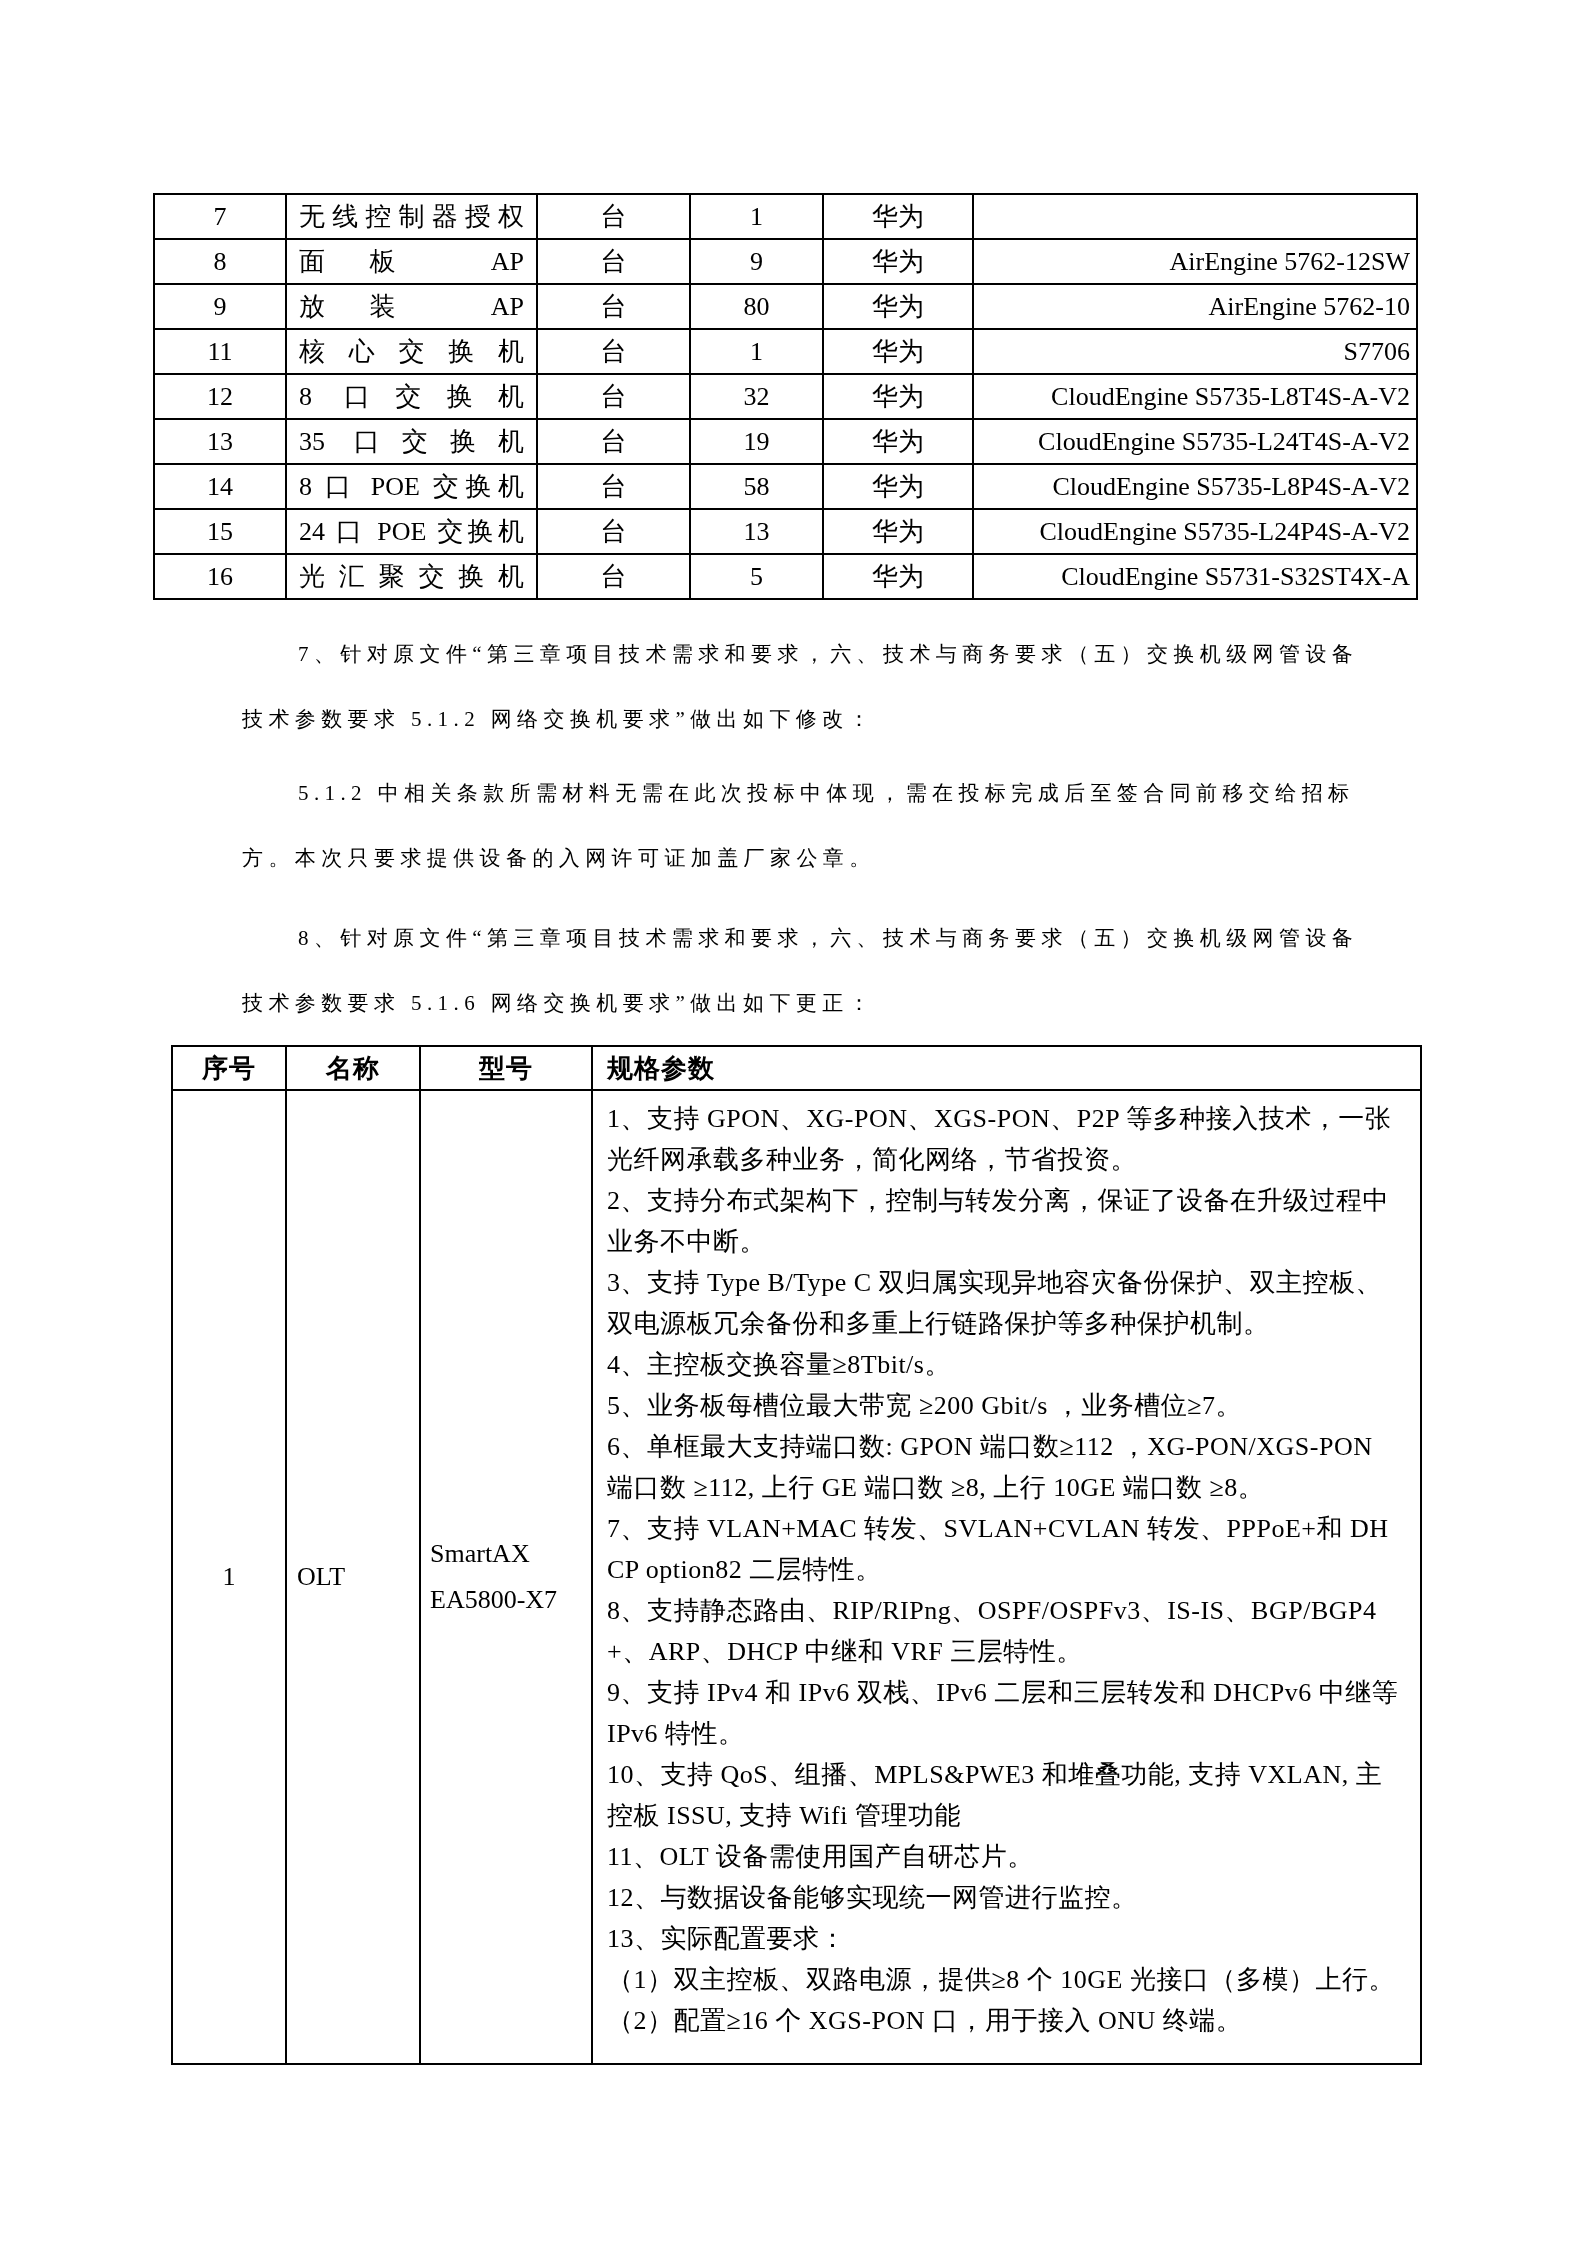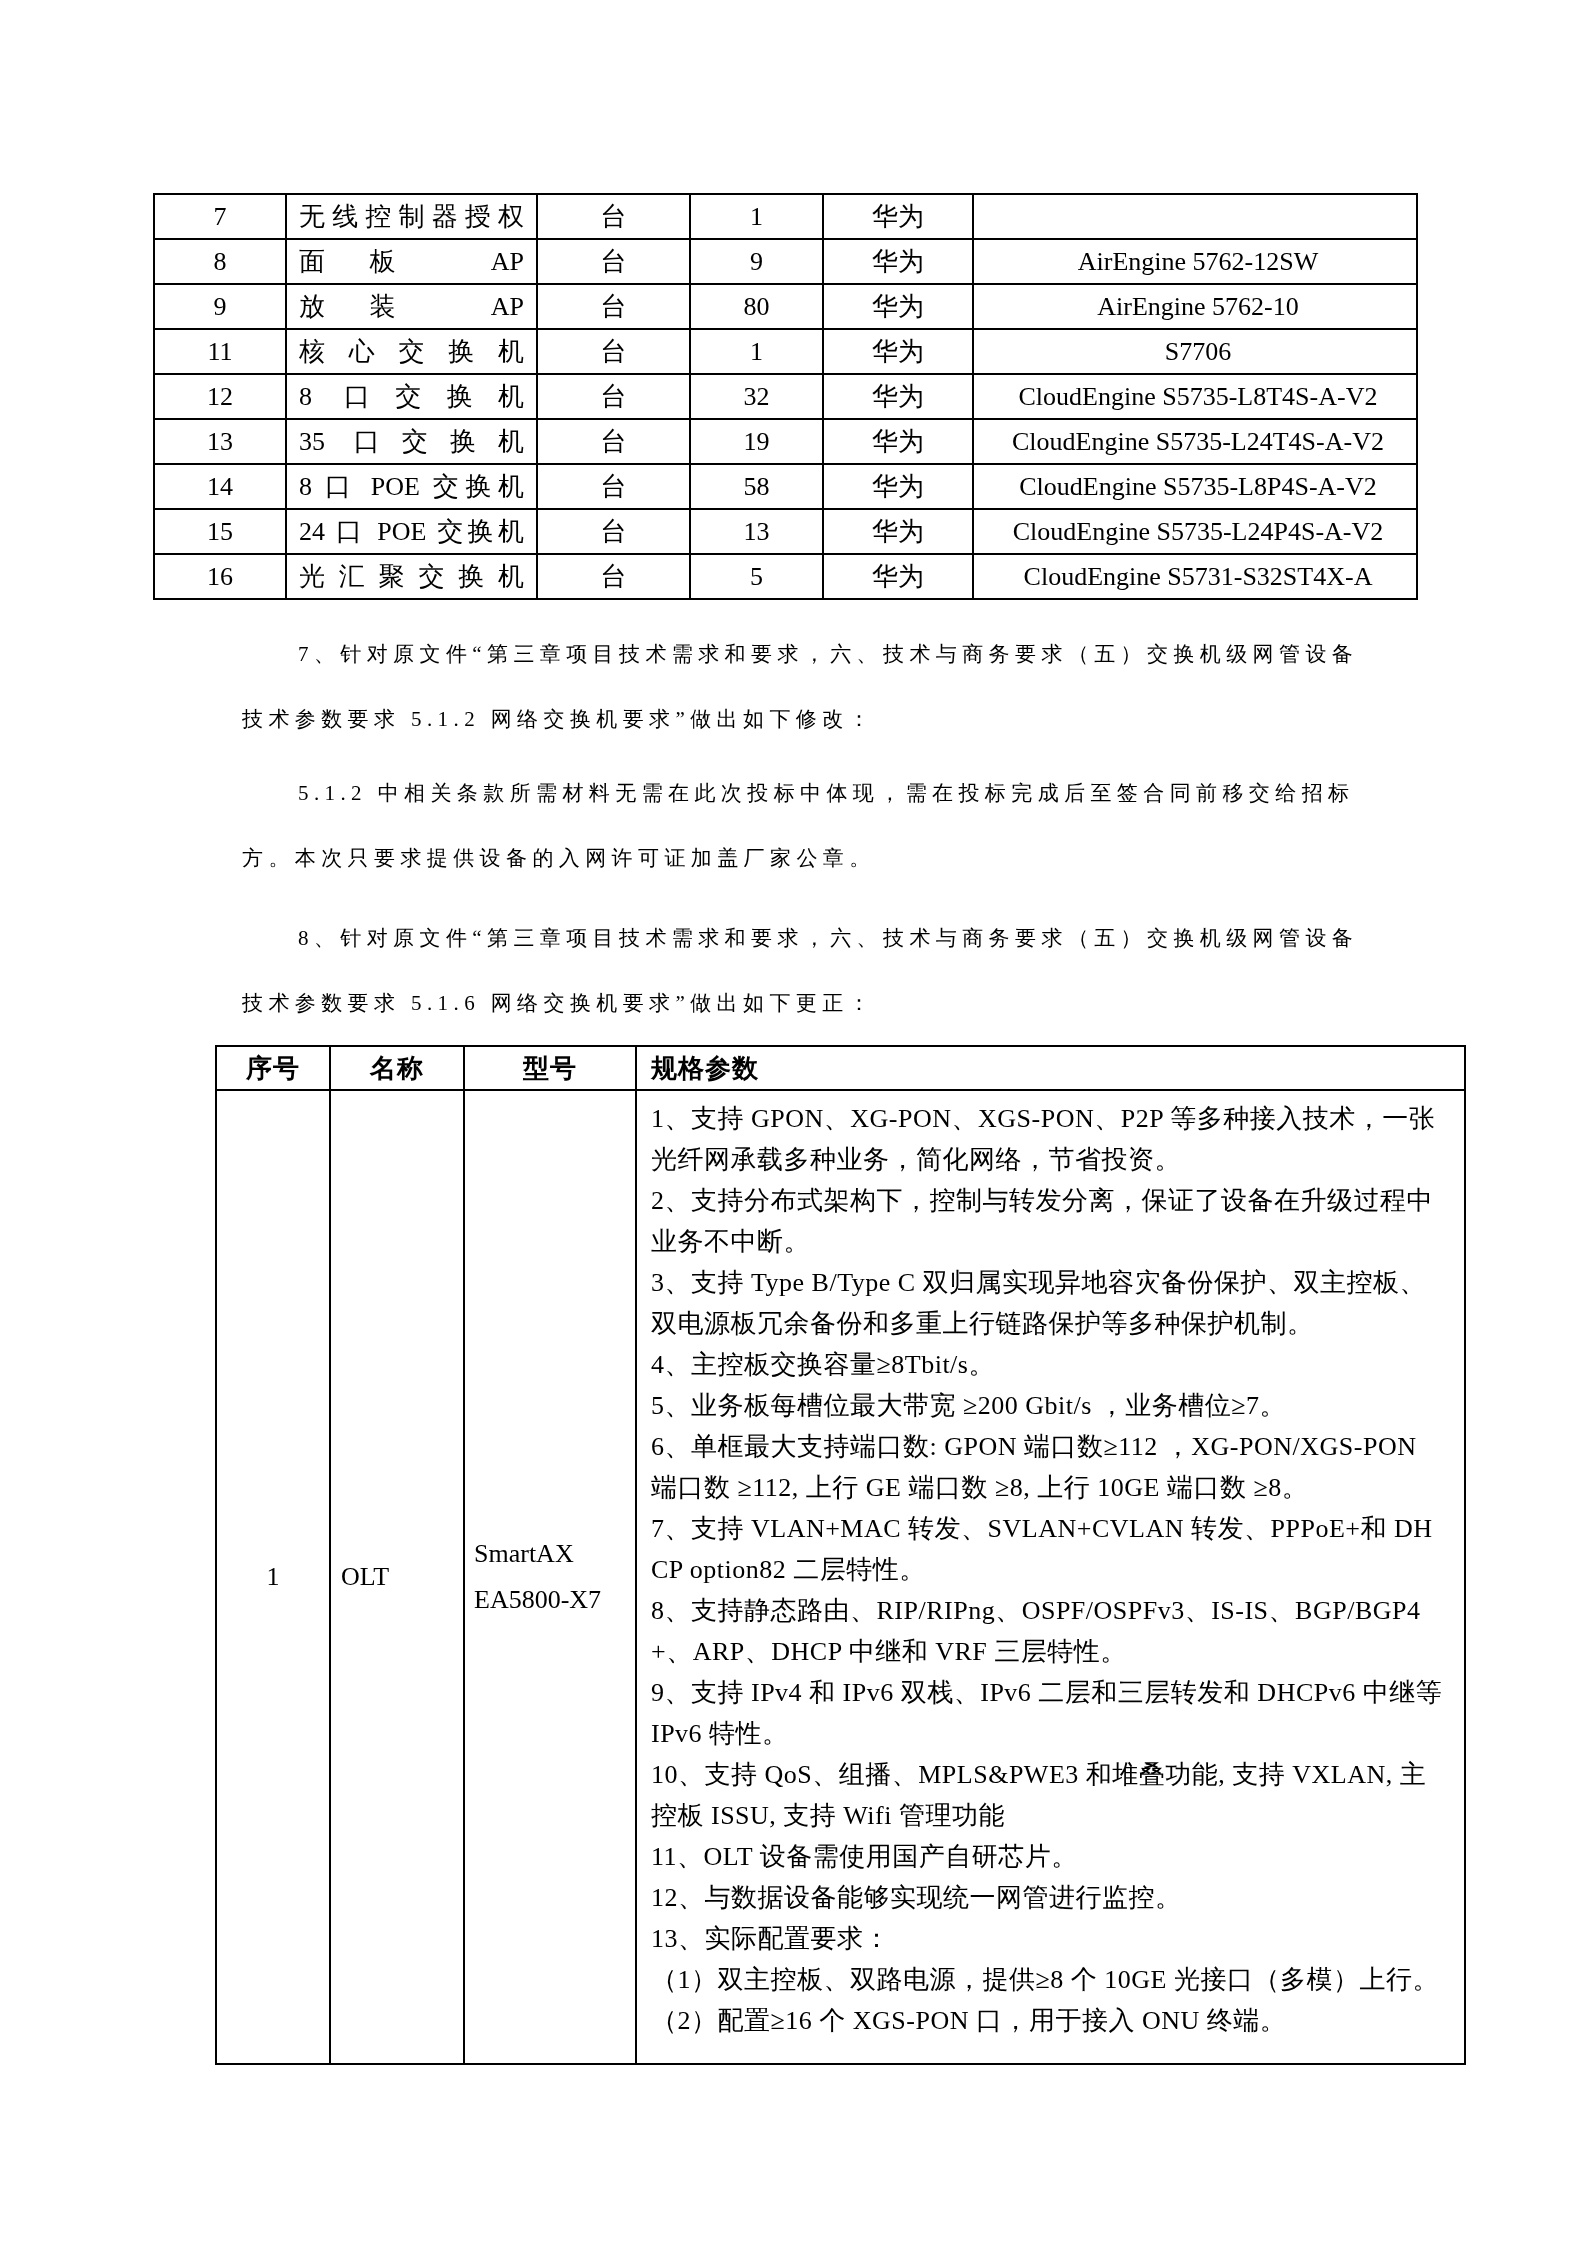--- a/index.html
+++ b/index.html
@@ -12,31 +12,31 @@
   table{border-collapse:collapse;table-layout:fixed;}
   .t1{position:absolute;left:153px;top:193px;width:1263px;}
   .t1 td{
     border:2px solid #000;height:43px;vertical-align:middle;
     font-size:26px;padding:0;overflow:hidden;white-space:nowrap;
   }
   .t1 .c-no,.t1 .c-unit,.t1 .c-qty,.t1 .c-brand{text-align:center;}
   .t1 .c-name{
     text-align:justify;text-align-last:justify;padding:0 12px;
   }
-  .t1 .c-model{text-align:center;padding:0 6px 0 12px;}
+  .t1 .c-model{text-align:right;padding:0 6px 0 12px;}
   
   .paras{position:absolute;left:242px;top:622px;width:1134px;}
   .para{
     margin:0;font-size:21px;line-height:65px;letter-spacing:5.4px;
     text-indent:56px;text-align:left;word-break:break-all;
   }
   .para.gap1{margin-top:9px;}
   .para.gap2{margin-top:15px;}
   
-  .t2{position:absolute;left:171px;top:1045px;width:1249px;margin-left:44px;}
+  .t2{position:absolute;left:171px;top:1045px;width:1249px;}
   .t2 th,.t2 td{border:2px solid #000;padding:0;overflow:hidden;}
   .t2 th{
     height:42px;font-size:26px;font-weight:bold;vertical-align:middle;
     text-align:center;letter-spacing:1px;
   }
   .t2 th.h-spec{text-align:left;padding-left:14px;}
   .t2 td{height:958px;font-size:26px;border-radius:27px;}
   .t2 .c2-no{text-align:center;vertical-align:middle;}
   .t2 .c2-name{text-align:left;vertical-align:middle;padding-left:10px;}
   .t2 .c2-model{text-align:left;vertical-align:middle;padding-left:9px;line-height:46px;}

